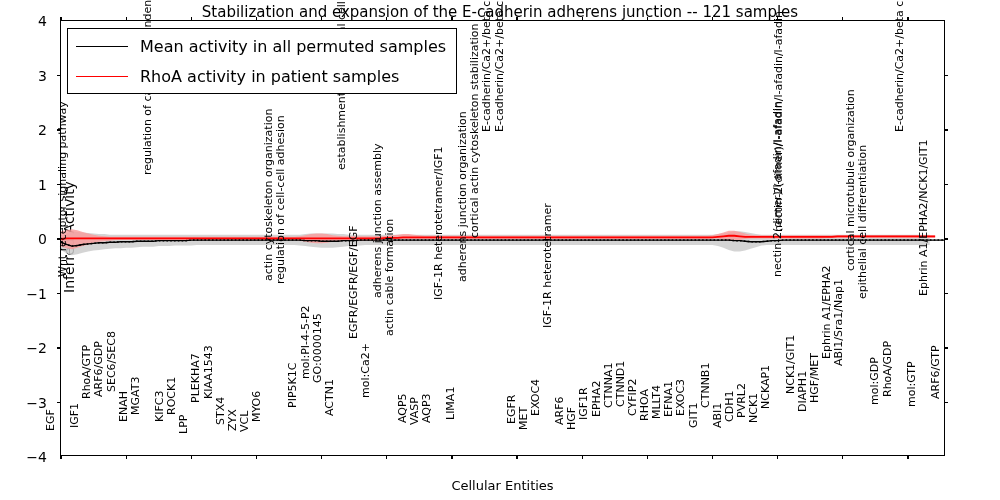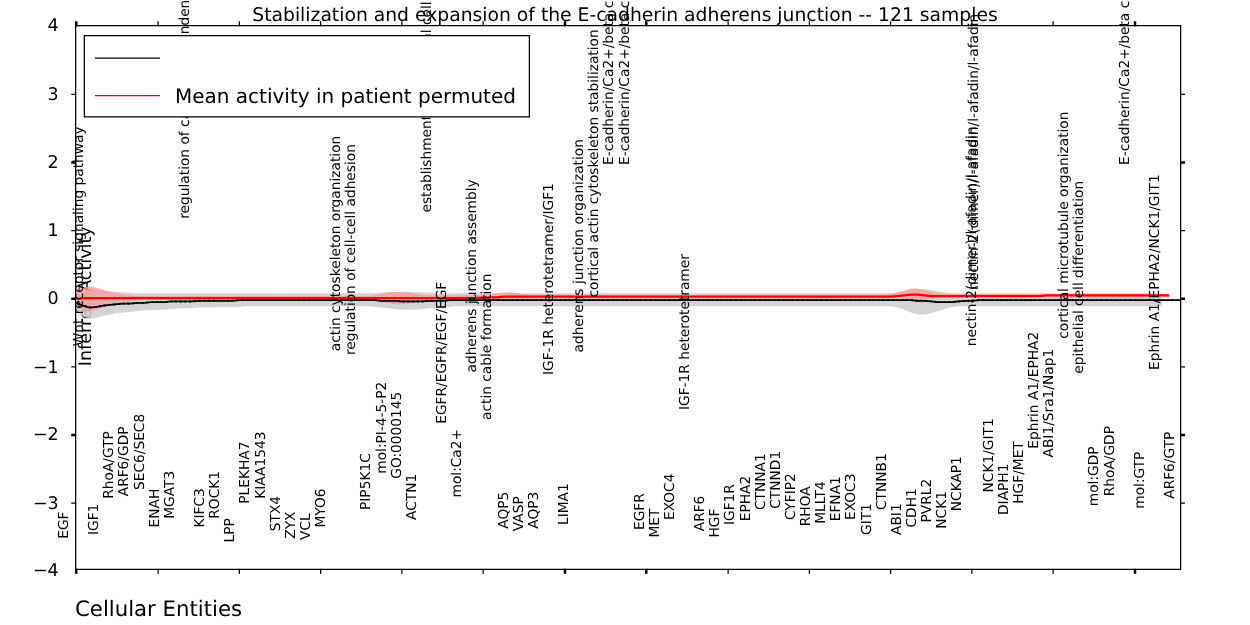--- a/index.html
+++ b/index.html
@@ -25,21 +25,21 @@
     transform:rotate(-90deg);transform-origin:center center;
     text-align:center;font-size:14px;color:#000;
   }
   .ytick{position:absolute;right:1002px;width:120px;text-align:right;font-size:14px;color:#000;transform:translateY(-50%);}
   .ytickmark{position:absolute;left:-4px;width:4px;height:1.2px;background:#000;}
   .ytickmark.r{left:auto;right:-4px;}
 
   
   #xlabel{
     position:absolute;left:60px;top:478px;width:885px;
-    font-size:17px;color:#000;
+    text-align:center;font-size:13px;color:#000;
   }
   .xtickmark{position:absolute;bottom:-4px;width:1.2px;height:4px;background:#000;}
   .xtickmark.t{bottom:auto;top:-4px;}
 
   
   .xcat{
     position:absolute;
     font-size:11px;color:#000;white-space:nowrap;
     writing-mode:vertical-rl;
     transform:rotate(180deg);
@@ -139,24 +139,25 @@
           <path d="M0.00 210.37 L5.43 209.28 L10.86 208.19 L16.29 209.28 L21.72 210.91 L27.15 212.55 L32.58 213.64 L38.01 214.73 L43.44 215.28 L48.87 215.82 L54.29 215.82 L59.72 215.82 L65.15 215.82 L70.58 215.82 L76.01 215.82 L81.44 215.82 L86.87 215.82 L92.30 215.82 L97.73 215.82 L103.16 215.82 L108.59 215.82 L114.02 215.82 L119.45 215.82 L124.88 215.82 L130.31 215.82 L135.74 215.82 L141.17 215.82 L146.60 215.82 L152.02 215.82 L157.45 215.82 L162.88 215.82 L168.31 215.82 L173.74 215.82 L179.17 215.82 L184.60 215.82 L190.03 215.82 L195.46 215.82 L200.89 215.82 L206.32 215.82 L211.75 215.82 L217.18 215.82 L222.61 215.82 L228.04 215.82 L233.47 215.82 L238.90 215.28 L244.33 214.19 L249.75 213.09 L255.18 212.55 L260.61 212.55 L266.04 213.09 L271.47 214.19 L276.90 214.73 L282.33 215.28 L287.76 215.28 L293.19 215.28 L298.62 215.28 L304.05 215.28 L309.48 215.28 L314.91 215.28 L320.34 215.28 L325.77 214.73 L331.20 214.19 L336.63 213.64 L342.06 213.09 L347.48 213.09 L352.91 213.64 L358.34 214.19 L363.77 214.73 L369.20 214.73 L374.63 214.73 L380.06 214.73 L385.49 214.73 L390.92 214.73 L396.35 214.73 L401.78 214.73 L407.21 214.73 L412.64 214.73 L418.07 214.73 L423.50 214.73 L428.93 214.73 L434.36 214.73 L439.79 214.73 L445.21 214.73 L450.64 214.73 L456.07 214.73 L461.50 214.73 L466.93 214.73 L472.36 214.73 L477.79 214.73 L483.22 214.73 L488.65 214.73 L494.08 214.73 L499.51 214.73 L504.94 214.73 L510.37 214.73 L515.80 214.73 L521.23 214.73 L526.66 214.73 L532.09 214.73 L537.52 214.73 L542.94 214.73 L548.37 214.73 L553.80 214.73 L559.23 214.73 L564.66 214.73 L570.09 214.73 L575.52 214.73 L580.95 214.73 L586.38 214.73 L591.81 214.73 L597.24 214.73 L602.67 214.73 L608.10 214.73 L613.53 214.73 L618.96 214.73 L624.39 214.73 L629.82 214.73 L635.25 214.73 L640.67 214.73 L646.10 214.73 L651.53 214.19 L656.96 213.09 L662.39 211.46 L667.82 209.83 L673.25 209.83 L678.68 210.91 L684.11 212.55 L689.54 213.64 L694.97 214.19 L700.40 214.19 L705.83 214.19 L711.26 214.19 L716.69 214.19 L722.12 214.19 L727.55 214.19 L732.98 214.19 L738.40 214.19 L743.83 214.19 L749.26 214.19 L754.69 214.19 L760.12 214.19 L765.55 214.19 L770.98 214.19 L776.41 214.19 L781.84 214.19 L787.27 214.19 L792.70 214.19 L798.13 214.19 L803.56 214.19 L808.99 214.19 L814.42 214.19 L819.85 214.19 L825.28 214.19 L830.71 214.19 L836.13 214.19 L841.56 214.19 L846.99 214.19 L852.42 214.19 L857.85 214.19 L863.28 214.19 L868.71 214.19 L874.14 214.19 L874.14 216.91 L868.71 216.91 L863.28 216.91 L857.85 216.91 L852.42 216.91 L846.99 216.91 L841.56 216.91 L836.13 216.91 L830.71 216.91 L825.28 216.91 L819.85 216.91 L814.42 216.91 L808.99 216.91 L803.56 216.91 L798.13 216.91 L792.70 216.91 L787.27 216.91 L781.84 216.91 L776.41 216.91 L770.98 216.91 L765.55 216.91 L760.12 217.46 L754.69 217.46 L749.26 217.46 L743.83 217.46 L738.40 217.46 L732.98 217.46 L727.55 217.46 L722.12 217.46 L716.69 217.46 L711.26 217.46 L705.83 217.46 L700.40 217.46 L694.97 217.46 L689.54 217.46 L684.11 218.00 L678.68 219.09 L673.25 219.64 L667.82 219.64 L662.39 218.54 L656.96 217.46 L651.53 217.46 L646.10 218.00 L640.67 218.00 L635.25 218.00 L629.82 218.00 L624.39 218.00 L618.96 218.00 L613.53 218.00 L608.10 218.00 L602.67 218.00 L597.24 218.00 L591.81 218.00 L586.38 218.00 L580.95 218.00 L575.52 218.00 L570.09 218.00 L564.66 218.00 L559.23 218.00 L553.80 218.00 L548.37 218.00 L542.94 218.00 L537.52 218.00 L532.09 218.00 L526.66 218.00 L521.23 218.00 L515.80 218.00 L510.37 218.00 L504.94 218.00 L499.51 218.00 L494.08 218.00 L488.65 218.00 L483.22 218.00 L477.79 218.00 L472.36 218.00 L466.93 218.00 L461.50 218.00 L456.07 218.00 L450.64 218.00 L445.21 218.00 L439.79 218.00 L434.36 218.00 L428.93 218.00 L423.50 218.00 L418.07 218.00 L412.64 218.00 L407.21 218.00 L401.78 218.00 L396.35 218.00 L390.92 218.00 L385.49 218.00 L380.06 218.00 L374.63 218.00 L369.20 218.00 L363.77 218.00 L358.34 218.00 L352.91 218.00 L347.48 218.00 L342.06 218.00 L336.63 218.00 L331.20 218.54 L325.77 219.09 L320.34 219.09 L314.91 219.64 L309.48 219.64 L304.05 219.64 L298.62 219.64 L293.19 219.64 L287.76 219.64 L282.33 219.64 L276.90 220.18 L271.47 220.72 L266.04 221.82 L260.61 222.36 L255.18 222.36 L249.75 221.82 L244.33 220.72 L238.90 219.64 L233.47 219.09 L228.04 219.09 L222.61 219.09 L217.18 219.09 L211.75 219.09 L206.32 219.09 L200.89 219.09 L195.46 219.09 L190.03 219.09 L184.60 219.09 L179.17 219.09 L173.74 219.09 L168.31 219.09 L162.88 219.09 L157.45 219.09 L152.02 219.09 L146.60 219.09 L141.17 219.09 L135.74 219.09 L130.31 219.09 L124.88 219.09 L119.45 219.09 L114.02 219.09 L108.59 219.09 L103.16 219.09 L97.73 219.09 L92.30 219.09 L86.87 219.09 L81.44 219.09 L76.01 219.09 L70.58 219.09 L65.15 219.09 L59.72 219.09 L54.29 219.09 L48.87 219.64 L43.44 220.18 L38.01 220.72 L32.58 221.82 L27.15 223.45 L21.72 225.09 L16.29 226.72 L10.86 228.36 L5.43 227.26 L0.00 225.63 Z" fill="#f99a9a" fill-opacity="0.8" stroke="none"></path>
           <path d="M0.00 221.27 L5.43 223.45 L10.86 225.09 L16.29 224.54 L21.72 223.45 L27.15 222.91 L32.58 222.36 L38.01 221.82 L43.44 221.82 L48.87 221.27 L54.29 221.27 L59.72 220.72 L65.15 220.72 L70.58 220.72 L76.01 220.18 L81.44 220.18 L86.87 220.18 L92.30 220.18 L97.73 219.64 L103.16 219.64 L108.59 219.64 L114.02 219.64 L119.45 219.64 L124.88 219.64 L130.31 219.09 L135.74 219.09 L141.17 219.09 L146.60 219.09 L152.02 219.09 L157.45 219.09 L162.88 219.09 L168.31 219.09 L173.74 219.09 L179.17 219.09 L184.60 219.09 L190.03 219.09 L195.46 219.09 L200.89 219.09 L206.32 219.09 L211.75 219.09 L217.18 219.09 L222.61 219.09 L228.04 219.09 L233.47 219.09 L238.90 219.09 L244.33 219.64 L249.75 219.64 L255.18 219.64 L260.61 220.18 L266.04 220.18 L271.47 220.18 L276.90 220.18 L282.33 219.64 L287.76 219.64 L293.19 219.64 L298.62 219.09 L304.05 219.09 L309.48 219.09 L314.91 219.09 L320.34 219.09 L325.77 219.09 L331.20 219.09 L336.63 219.09 L342.06 219.09 L347.48 219.09 L352.91 219.09 L358.34 219.09 L363.77 219.09 L369.20 219.09 L374.63 219.09 L380.06 219.09 L385.49 219.09 L390.92 219.09 L396.35 219.09 L401.78 219.09 L407.21 219.09 L412.64 219.09 L418.07 219.09 L423.50 219.09 L428.93 219.09 L434.36 219.09 L439.79 219.09 L445.21 219.09 L450.64 219.09 L456.07 219.09 L461.50 219.09 L466.93 219.09 L472.36 219.09 L477.79 219.09 L483.22 219.09 L488.65 219.09 L494.08 219.09 L499.51 219.09 L504.94 219.09 L510.37 219.09 L515.80 219.09 L521.23 219.09 L526.66 219.09 L532.09 219.09 L537.52 219.09 L542.94 219.09 L548.37 219.09 L553.80 219.09 L559.23 219.09 L564.66 219.09 L570.09 219.09 L575.52 219.09 L580.95 219.09 L586.38 219.09 L591.81 219.09 L597.24 219.09 L602.67 219.09 L608.10 219.09 L613.53 219.09 L618.96 219.09 L624.39 219.09 L629.82 219.09 L635.25 219.09 L640.67 219.09 L646.10 219.09 L651.53 219.09 L656.96 219.09 L662.39 219.09 L667.82 219.09 L673.25 219.64 L678.68 219.64 L684.11 220.18 L689.54 220.72 L694.97 220.72 L700.40 220.72 L705.83 220.18 L711.26 219.64 L716.69 219.64 L722.12 219.09 L727.55 219.09 L732.98 219.09 L738.40 219.09 L743.83 219.09 L749.26 219.09 L754.69 219.09 L760.12 219.09 L765.55 219.09 L770.98 219.09 L776.41 219.09 L781.84 219.09 L787.27 219.09 L792.70 219.09 L798.13 219.09 L803.56 219.09 L808.99 219.09 L814.42 219.09 L819.85 219.09 L825.28 219.09 L830.71 219.09 L836.13 219.09 L841.56 219.09 L846.99 219.09 L852.42 219.09 L857.85 219.09 L863.28 219.09 L868.71 219.09 L874.14 219.09 L879.57 219.09 L885.00 219.09 " fill="none" stroke="#000000" stroke-width="1.4"></path>
           <path d="M0.00 218.00 L5.43 217.46 L10.86 217.46 L16.29 217.46 L21.72 217.46 L27.15 217.46 L32.58 217.46 L38.01 217.46 L43.44 217.46 L48.87 217.46 L54.29 217.46 L59.72 217.46 L65.15 217.46 L70.58 217.46 L76.01 217.46 L81.44 217.46 L86.87 217.46 L92.30 217.46 L97.73 217.46 L103.16 217.46 L108.59 217.46 L114.02 217.46 L119.45 217.46 L124.88 217.46 L130.31 217.46 L135.74 217.46 L141.17 217.46 L146.60 217.46 L152.02 217.46 L157.45 217.46 L162.88 217.46 L168.31 217.46 L173.74 217.46 L179.17 217.46 L184.60 217.46 L190.03 217.46 L195.46 217.46 L200.89 217.46 L206.32 217.46 L211.75 217.46 L217.18 217.46 L222.61 217.46 L228.04 217.46 L233.47 217.46 L238.90 217.46 L244.33 217.46 L249.75 217.46 L255.18 217.46 L260.61 217.46 L266.04 217.46 L271.47 217.46 L276.90 217.46 L282.33 217.46 L287.76 217.46 L293.19 217.46 L298.62 217.46 L304.05 217.46 L309.48 217.46 L314.91 217.46 L320.34 217.46 L325.77 216.91 L331.20 216.91 L336.63 216.91 L342.06 216.37 L347.48 216.37 L352.91 216.37 L358.34 216.37 L363.77 216.37 L369.20 216.37 L374.63 216.37 L380.06 216.37 L385.49 216.37 L390.92 216.37 L396.35 216.37 L401.78 216.37 L407.21 216.37 L412.64 216.37 L418.07 216.37 L423.50 216.37 L428.93 216.37 L434.36 216.37 L439.79 216.37 L445.21 216.37 L450.64 216.37 L456.07 216.37 L461.50 216.37 L466.93 216.37 L472.36 216.37 L477.79 216.37 L483.22 216.37 L488.65 216.37 L494.08 216.37 L499.51 216.37 L504.94 216.37 L510.37 216.37 L515.80 216.37 L521.23 216.37 L526.66 216.37 L532.09 216.37 L537.52 216.37 L542.94 216.37 L548.37 216.37 L553.80 216.37 L559.23 216.37 L564.66 216.37 L570.09 216.37 L575.52 216.37 L580.95 216.37 L586.38 216.37 L591.81 216.37 L597.24 216.37 L602.67 216.37 L608.10 216.37 L613.53 216.37 L618.96 216.37 L624.39 216.37 L629.82 216.37 L635.25 216.37 L640.67 216.37 L646.10 216.37 L651.53 216.37 L656.96 215.82 L662.39 215.28 L667.82 214.73 L673.25 214.73 L678.68 215.28 L684.11 215.82 L689.54 215.82 L694.97 215.82 L700.40 215.82 L705.83 215.82 L711.26 215.82 L716.69 215.82 L722.12 215.82 L727.55 215.82 L732.98 215.82 L738.40 215.82 L743.83 215.82 L749.26 215.82 L754.69 215.82 L760.12 215.82 L765.55 215.82 L770.98 215.82 L776.41 215.28 L781.84 215.28 L787.27 215.28 L792.70 215.28 L798.13 215.28 L803.56 215.28 L808.99 215.28 L814.42 215.28 L819.85 215.28 L825.28 215.28 L830.71 215.28 L836.13 215.28 L841.56 215.28 L846.99 215.28 L852.42 215.28 L857.85 215.28 L863.28 215.28 L868.71 215.28 L874.14 215.28 " fill="none" stroke="#ff0000" stroke-width="1.8"></path>
           <path d="M0.00 221.27 L5.43 223.45 L10.86 225.09 L16.29 224.54 L21.72 223.45 L27.15 222.91 L32.58 222.36 L38.01 221.82 L43.44 221.82 L48.87 221.27 L54.29 221.27 L59.72 220.72 L65.15 220.72 L70.58 220.72 L76.01 220.18 L81.44 220.18 L86.87 220.18 L92.30 220.18 L97.73 219.64 L103.16 219.64 L108.59 219.64 L114.02 219.64 L119.45 219.64 L124.88 219.64 L130.31 219.09 L135.74 219.09 L141.17 219.09 L146.60 219.09 L152.02 219.09 L157.45 219.09 L162.88 219.09 L168.31 219.09 L173.74 219.09 L179.17 219.09 L184.60 219.09 L190.03 219.09 L195.46 219.09 L200.89 219.09 L206.32 219.09 L211.75 219.09 L217.18 219.09 L222.61 219.09 L228.04 219.09 L233.47 219.09 L238.90 219.09 L244.33 219.64 L249.75 219.64 L255.18 219.64 L260.61 220.18 L266.04 220.18 L271.47 220.18 L276.90 220.18 L282.33 219.64 L287.76 219.64 L293.19 219.64 L298.62 219.09 L304.05 219.09 L309.48 219.09 L314.91 219.09 L320.34 219.09 L325.77 219.09 L331.20 219.09 L336.63 219.09 L342.06 219.09 L347.48 219.09 L352.91 219.09 L358.34 219.09 L363.77 219.09 L369.20 219.09 L374.63 219.09 L380.06 219.09 L385.49 219.09 L390.92 219.09 L396.35 219.09 L401.78 219.09 L407.21 219.09 L412.64 219.09 L418.07 219.09 L423.50 219.09 L428.93 219.09 L434.36 219.09 L439.79 219.09 L445.21 219.09 L450.64 219.09 L456.07 219.09 L461.50 219.09 L466.93 219.09 L472.36 219.09 L477.79 219.09 L483.22 219.09 L488.65 219.09 L494.08 219.09 L499.51 219.09 L504.94 219.09 L510.37 219.09 L515.80 219.09 L521.23 219.09 L526.66 219.09 L532.09 219.09 L537.52 219.09 L542.94 219.09 L548.37 219.09 L553.80 219.09 L559.23 219.09 L564.66 219.09 L570.09 219.09 L575.52 219.09 L580.95 219.09 L586.38 219.09 L591.81 219.09 L597.24 219.09 L602.67 219.09 L608.10 219.09 L613.53 219.09 L618.96 219.09 L624.39 219.09 L629.82 219.09 L635.25 219.09 L640.67 219.09 L646.10 219.09 L651.53 219.09 L656.96 219.09 L662.39 219.09 L667.82 219.09 L673.25 219.64 L678.68 219.64 L684.11 220.18 L689.54 220.72 L694.97 220.72 L700.40 220.72 L705.83 220.18 L711.26 219.64 L716.69 219.64 L722.12 219.09 L727.55 219.09 L732.98 219.09 L738.40 219.09 L743.83 219.09 L749.26 219.09 L754.69 219.09 L760.12 219.09 L765.55 219.09 L770.98 219.09 L776.41 219.09 L781.84 219.09 L787.27 219.09 L792.70 219.09 L798.13 219.09 L803.56 219.09 L808.99 219.09 L814.42 219.09 L819.85 219.09 L825.28 219.09 L830.71 219.09 L836.13 219.09 L841.56 219.09 L846.99 219.09 L852.42 219.09 L857.85 219.09 L863.28 219.09 L868.71 219.09 L874.14 219.09 L879.57 219.09 L885.00 219.09 " fill="none" stroke="#000000" stroke-width="1.5" stroke-dasharray="1.6 2.2"></path>
         </svg>
     </div>
 
     <div id="legend">
       <div class="legrow">
         <span class="legline"></span>
+        <span class="legtxt">Mean activity in all permuted samples</span>
       </div>
       <div class="legrow">
         <span class="legline red"></span>
-        <span class="legtxt">Mean activity in patient permuted</span>
+        <span class="legtxt">RhoA activity in patient samples</span>
       </div>
     </div>
 
     <div id="catlabels">
         <div class="xcat" style="left: -5px; bottom: 2px; height: auto; max-height: 430px;">EGF</div>
         <div class="xcat" style="left: 7.12329px; bottom: 2px; height: auto; max-height: 430px;">Wnt receptor signaling pathway</div>
         <div class="xcat" style="left: 19.2466px; bottom: 2px; height: auto; max-height: 430px;">IGF1</div>
         <div class="xcat" style="left: 31.3699px; bottom: 2px; height: auto; max-height: 430px;">RhoA/GTP</div>
         <div class="xcat" style="left: 43.4932px; bottom: 2px; height: auto; max-height: 430px;">ARF6/GDP</div>
         <div class="xcat" style="left: 55.6164px; bottom: 2px; height: auto; max-height: 430px;">SEC6/SEC8</div>

